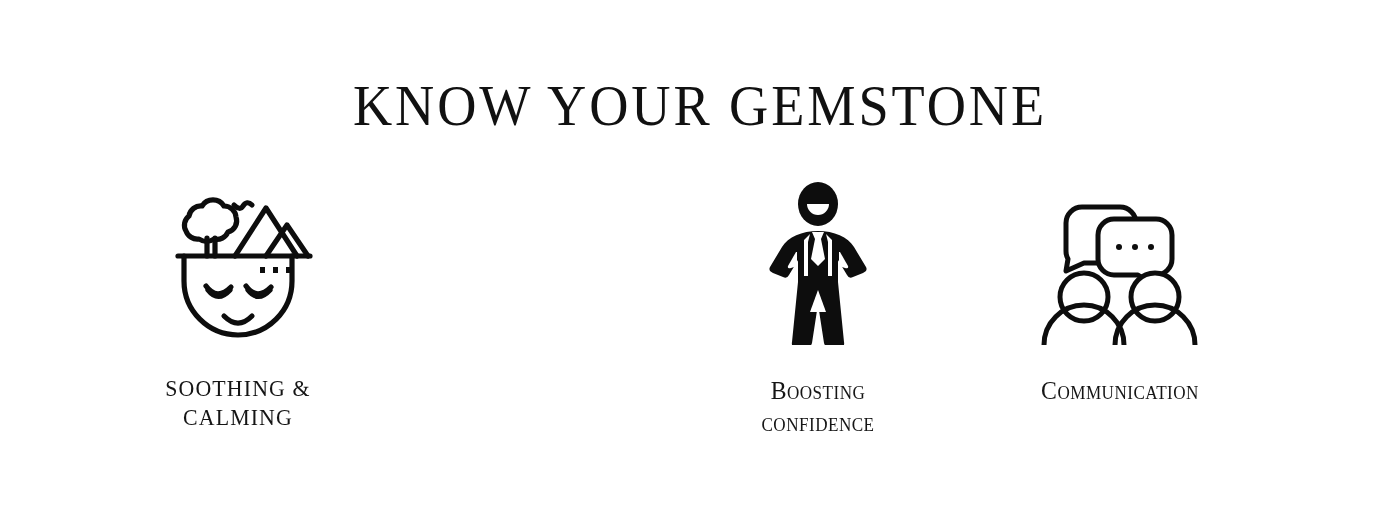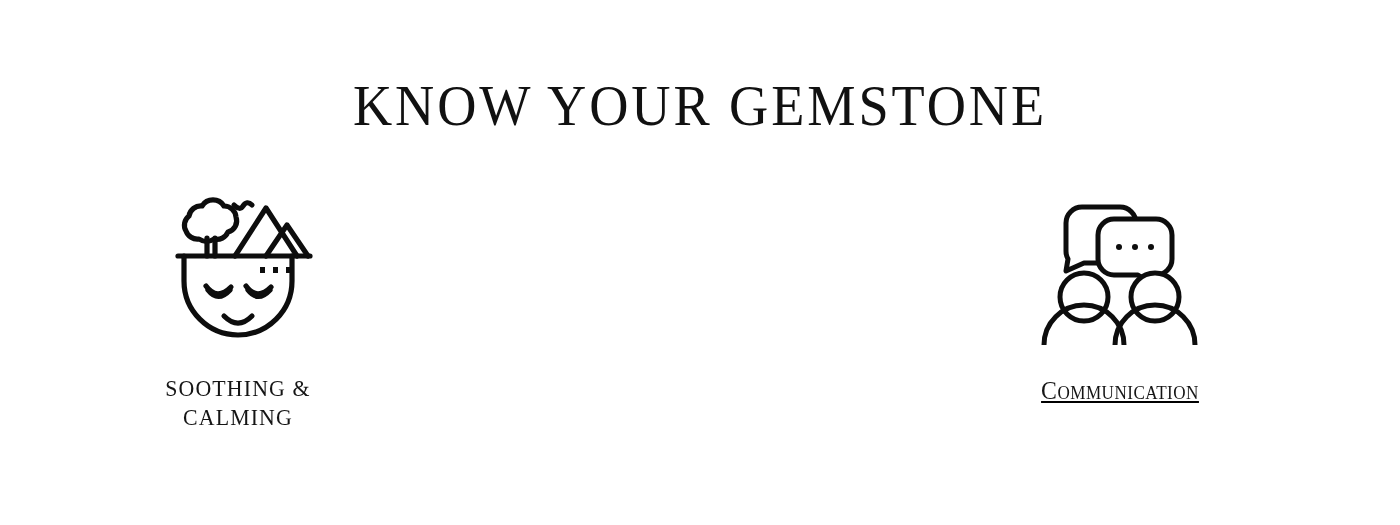--- a/index.html
+++ b/index.html
@@ -52,21 +52,21 @@
   .col {
     position: absolute;
     top: 0;
     width: 300px;
     height: 270px;
     text-align: center;
   }
   .col-1 { left: 88px; }
   .col-2 { left: 398px; }
   .col-3 { left: 668px; }
-  .col-4 { left: 970px; text-decoration: underline; }
+  .col-4 { left: 970px; }
 
   .icon-wrap {
     height: 165px;
     display: flex;
     align-items: flex-end;
     justify-content: center;
   }
   .icon-wrap svg {
     display: block;
   }
@@ -128,20 +128,54 @@
           <path d="M68 131 q14 14 28 0"></path>
         </svg>
       </div>
       <div class="caption upper">
         <span class="line">SOOTHING &amp;</span>
         <span class="line">CALMING</span>
       </div>
     </div>
 
 
+    <div class="col col-3">
+      <div class="icon-wrap">
+        <svg width="112" height="163" viewBox="0 0 112 163" fill="none">
+
+          <ellipse cx="56" cy="22" rx="20" ry="22" fill="#0d0d0d"></ellipse>
+
+          <path d="M45 22 h22 a11 11 0 0 1 -22 0 z" fill="#ffffff"></path>
+
+          <path d="M56 49
+                   c16 0 30 6 36 16
+                   l12 20 q2 4 -3 6 l-10 4 q-4 2 -6 -2 l-9 -15
+                   l0 22
+                   l6 60 q1 5 -4 5 l-11 0 q-4 0 -5 -4 l-6 -39
+                   l-6 39 q-1 4 -5 4 l-11 0 q-5 0 -4 -5
+                   l6 -60 l0 -22
+                   l-9 15 q-2 4 -6 2 l-10 -4 q-5 -2 -3 -6
+                   l12 -20 c6 -10 20 -16 36 -16 z" fill="#0d0d0d"></path>
+
+          <path d="M34 70 l-8 14 q-1 3 3 2 l6 -2 l0 -14 z" fill="#ffffff"></path>
+          <path d="M78 70 l8 14 q1 3 -3 2 l-6 -2 l0 -14 z" fill="#ffffff"></path>
+
+          <path d="M50 50 h12 l-3 7 l4 20 l-7 7 l-7 -7 l4 -20 z" fill="#ffffff"></path>
+
+          <path d="M48 52 l-6 6 l0 36 l4 0 l0 -34 z" fill="#ffffff"></path>
+          <path d="M64 52 l6 6 l0 36 l-4 0 l0 -34 z" fill="#ffffff"></path>
+
+          <path d="M56 108 l-8 22 l16 0 z" fill="#ffffff"></path>
+        </svg>
+      </div>
+      <div class="caption">
+        <span class="line">Boosting</span>
+        <span class="line">confidence</span>
+      </div>
+    </div>
 
     <div class="col col-4">
       <div class="icon-wrap">
         <svg width="168" height="160" viewBox="0 0 168 160" fill="none" stroke="#0d0d0d" stroke-width="5" stroke-linecap="round" stroke-linejoin="round">
 
           <path d="M30 38 a16 16 0 0 1 16 -16 l38 0 a16 16 0 0 1 16 16 l0 24 a16 16 0 0 1 -16 16 l-36 0
                    l-18 8 l2 -12 a16 16 0 0 1 -2 -8 z" fill="#ffffff"></path>
 
           <path d="M62 50 a16 16 0 0 1 16 -16 l42 0 a16 16 0 0 1 16 16 l0 24 a16 16 0 0 1 -16 16 l-2 0
                    l4 13 l-20 -13 l-24 0 a16 16 0 0 1 -16 -16 z" fill="#ffffff"></path>

